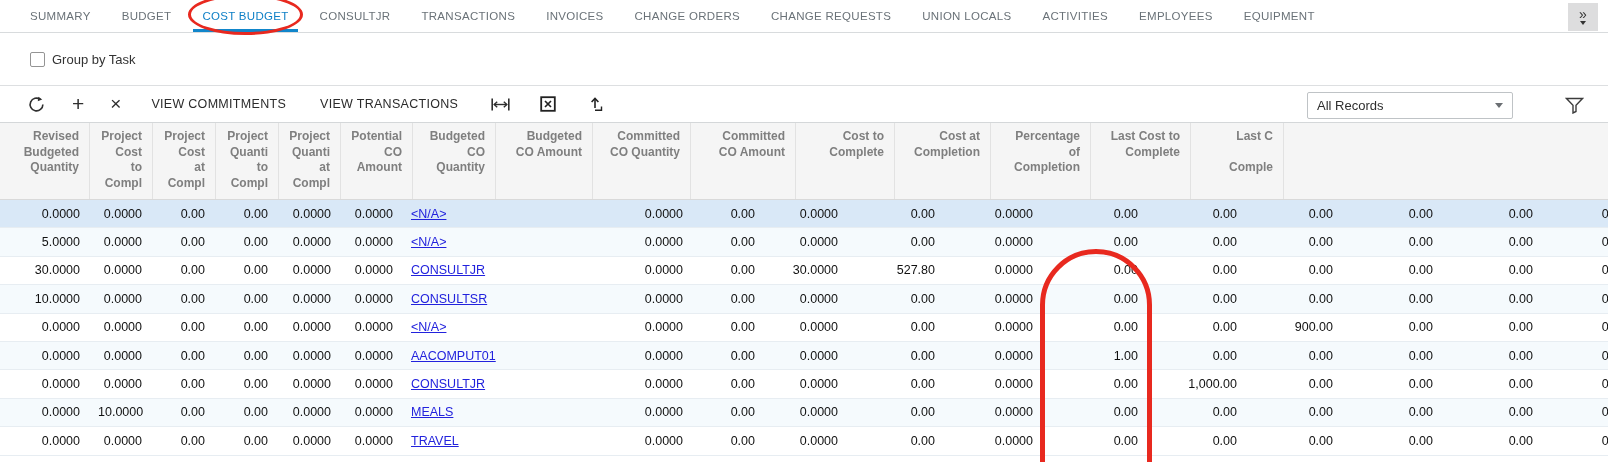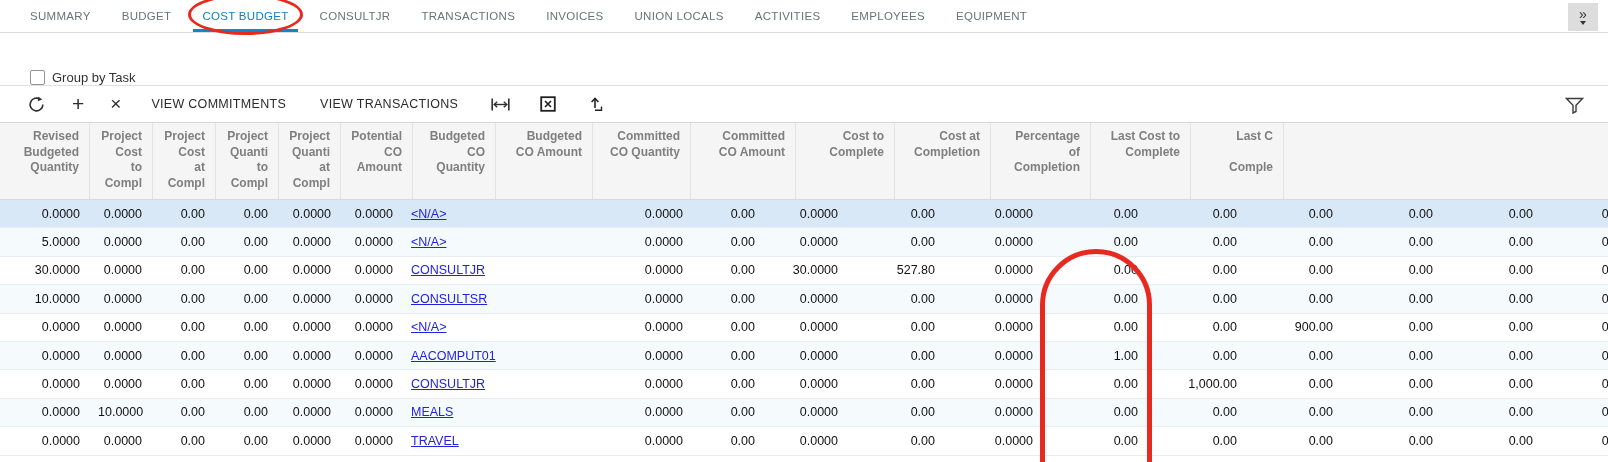--- a/index.html
+++ b/index.html
@@ -18,21 +18,21 @@
   .tab.active::after { content:""; position:absolute; left:-14px; right:-14px; top:-6px; bottom:-3px;
          border:3.5px solid #e8291f; border-radius:50%; pointer-events:none; }
   .tab-overflow { position:absolute; right:10px; top:3px; width:30px; height:28px;
          background:#ddddde; display:flex; flex-direction:column; align-items:center;
          justify-content:center; cursor:pointer; }
   .tab-overflow .chev { font-size:14px; color:#333; line-height:10px; }
   .tab-overflow .tri { width:0; height:0; border-left:3.5px solid transparent;
          border-right:3.5px solid transparent; border-top:4px solid #333; margin-top:2px; }
 
   
-  .grouprow { height:52px; display:flex; align-items:flex-end; padding-left:30px; background:#fff; }
+  .grouprow { height:52px; display:flex; align-items:center; padding-left:30px; background:#fff; }
   .checkbox { width:15px; height:15px; border:1px solid #949494; border-radius:2px;
               background:#fff; margin-right:7px; cursor:pointer; }
   .grouplabel { font-size:13px; color:#333; }
 
   
   .toolbar { position:relative; height:38px; border-top:1px solid #dddfe1; border-bottom:1px solid #d4d7d9;
              display:flex; align-items:center; background:#fff; }
   .tbtn { display:flex; align-items:center; justify-content:center; cursor:pointer; color:#2f2f2f; }
   .tbtn.icon { width:20px; }
   .tbtn.glyph { font-size:21px; font-weight:300; line-height:20px; }
@@ -72,20 +72,22 @@
 <body>
 
 <div class="tabbar">
   <div class="tabs">
       <span class="tab">SUMMARY</span>
       <span class="tab">BUDGET</span>
       <span class="tab active">COST BUDGET</span>
       <span class="tab">CONSULTJR</span>
       <span class="tab">TRANSACTIONS</span>
       <span class="tab">INVOICES</span>
+      <span class="tab">CHANGE ORDERS</span>
+      <span class="tab">CHANGE REQUESTS</span>
       <span class="tab">UNION LOCALS</span>
       <span class="tab">ACTIVITIES</span>
       <span class="tab">EMPLOYEES</span>
       <span class="tab">EQUIPMENT</span>
     </div>
   <div class="tab-overflow">
     <span class="chev">»</span>
     <span class="tri"></span>
   </div>
 </div>
@@ -121,20 +123,24 @@
     </svg>
   </span>
   <span class="tbtn icon m" style="margin-left:28px;">
     <svg width="16" height="16" viewBox="0 0 16 16">
       <path d="M7 12 V2.8" stroke="#222" stroke-width="1.6"></path>
       <path d="M3.6 6 L7 2.4 L10.4 6" fill="none" stroke="#222" stroke-width="1.6"></path>
       <path d="M7 14.2 H13.5 V10.5" fill="none" stroke="#222" stroke-width="1.4"></path>
     </svg>
   </span>
 
+  <div class="records-box">
+    <span class="val">All Records</span>
+    <span class="caret"></span>
+  </div>
   <span class="funnel">
     <svg width="19" height="17" viewBox="0 0 19 17">
       <path d="M1.5 1.5 H17.5 L11 8.2 V14.5 L8 16 V8.2 Z" fill="none" stroke="#3c3c3c" stroke-width="1.4"></path>
     </svg>
   </span>
 </div>
 
 <div class="grid">
   <div class="grid-header">
       <div class="hcell right" style="width: 90px;">Revised

